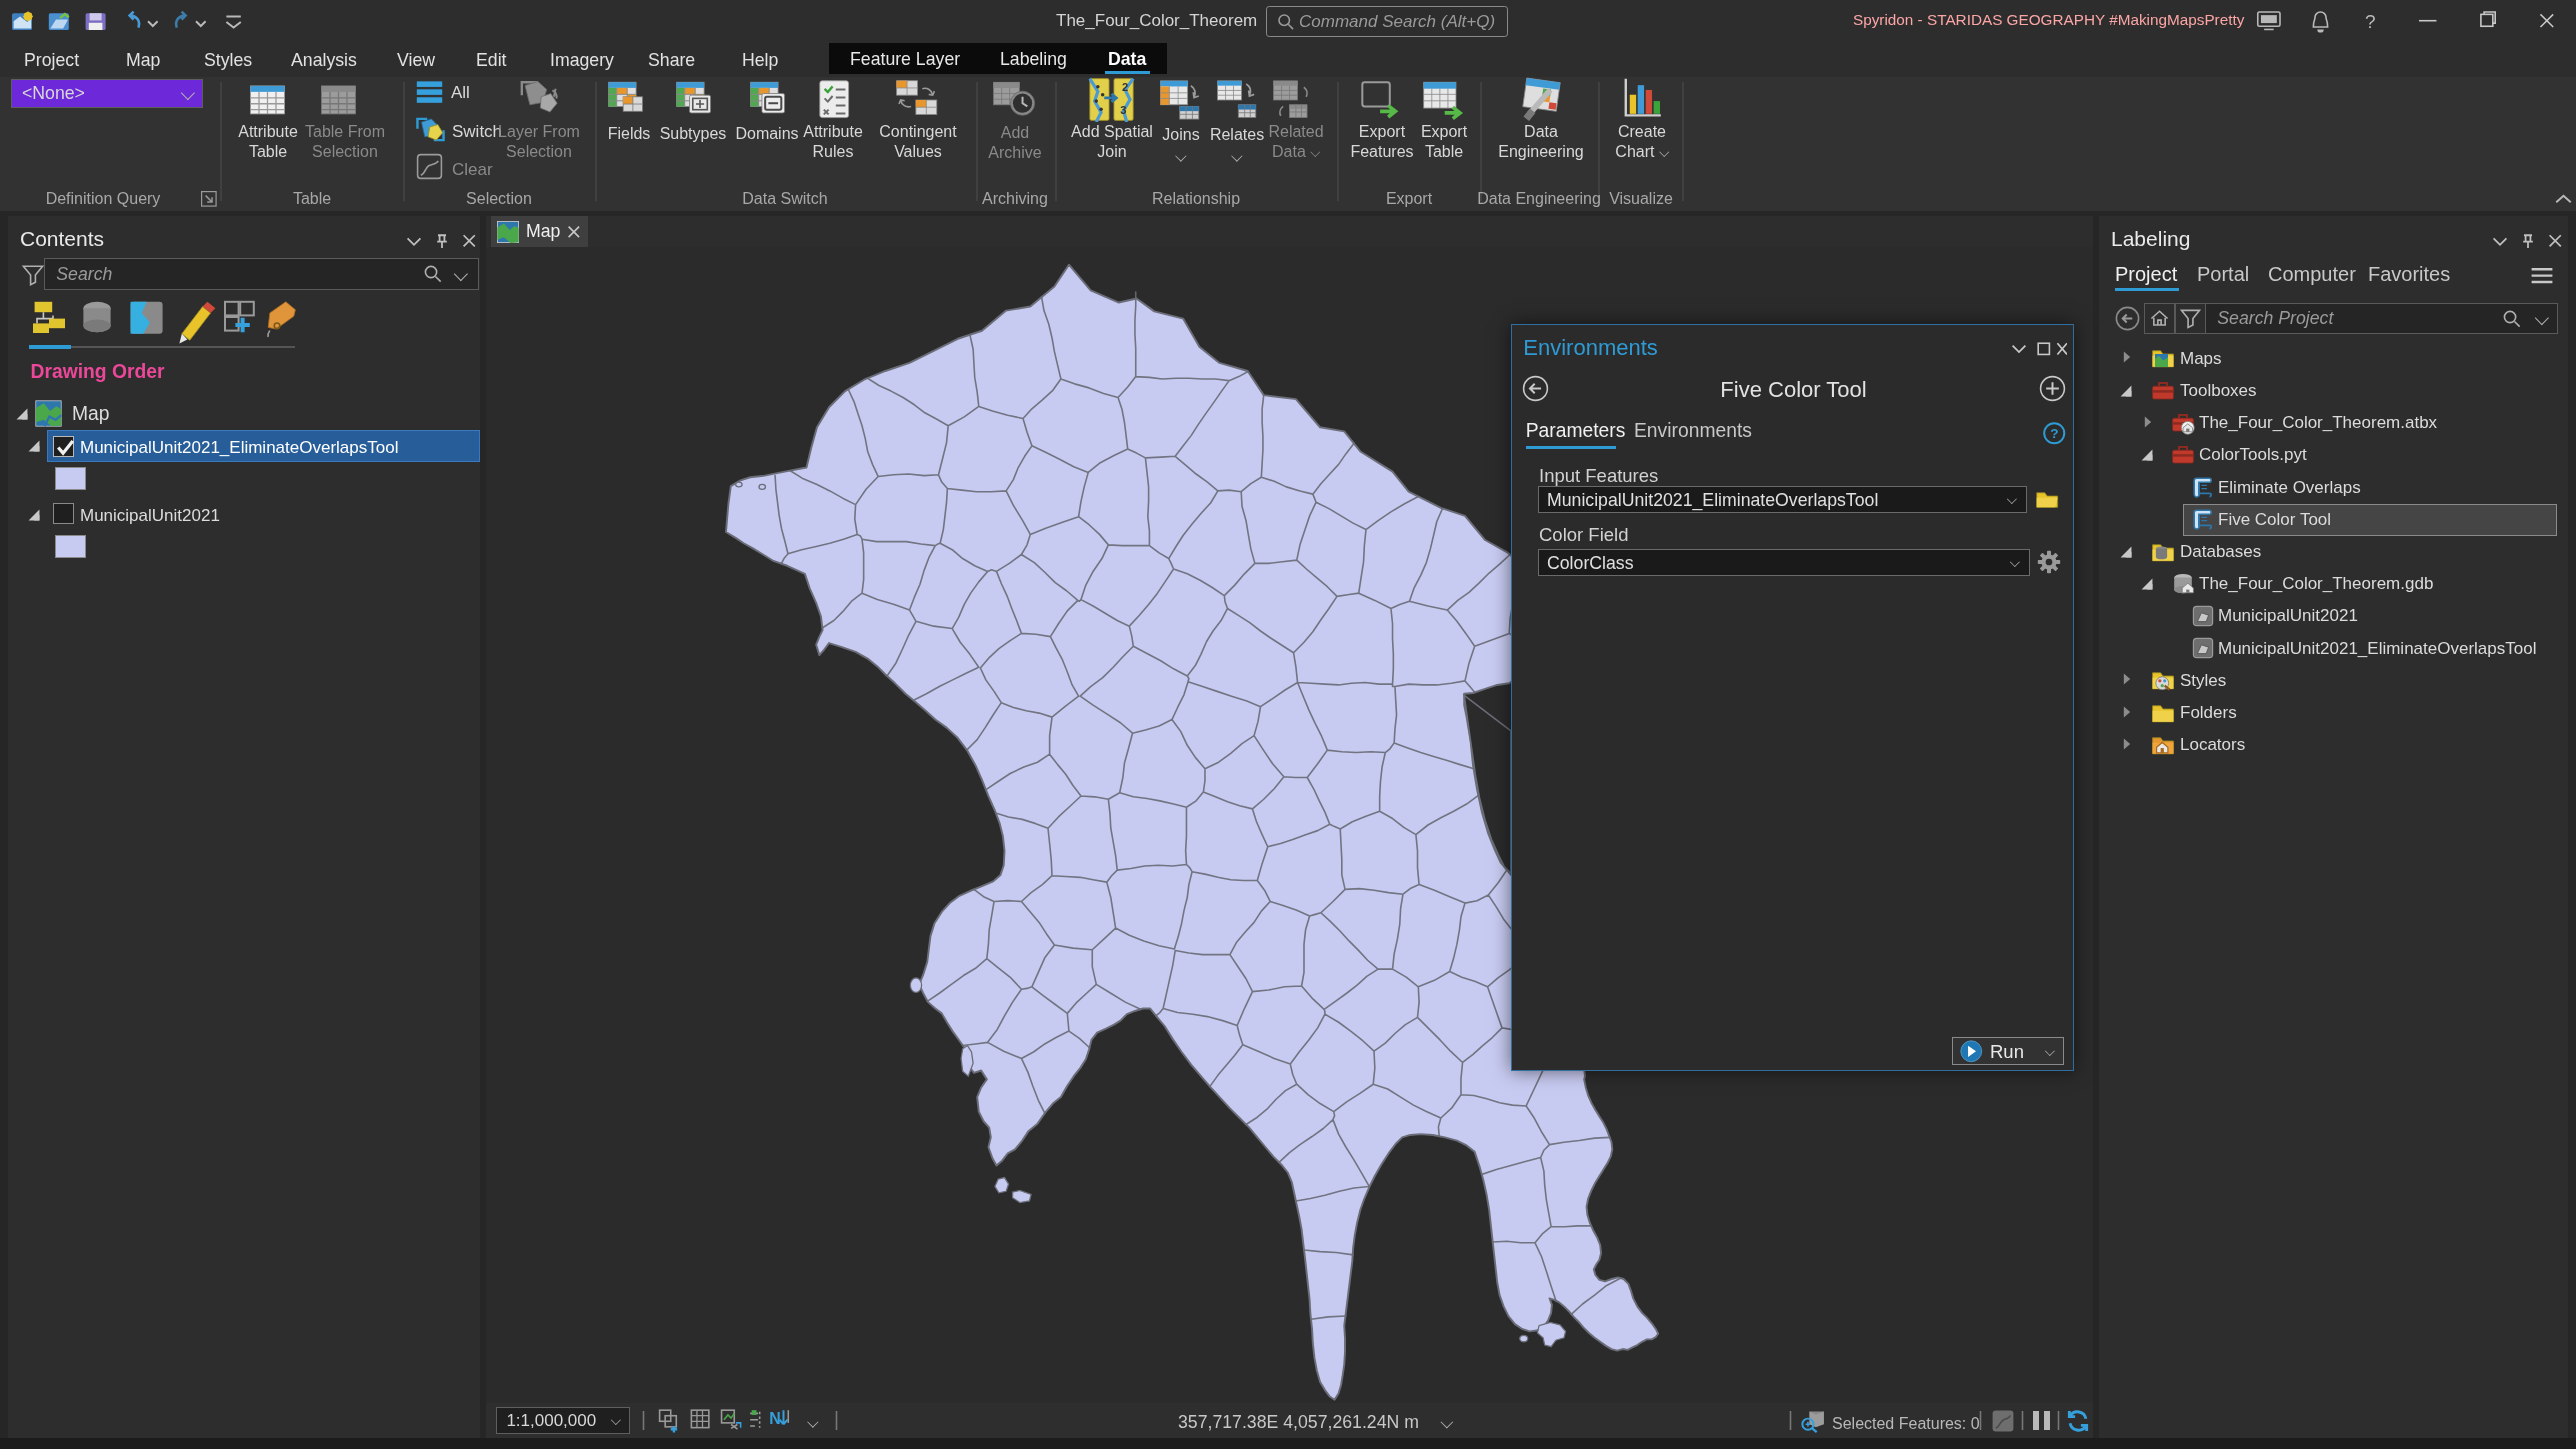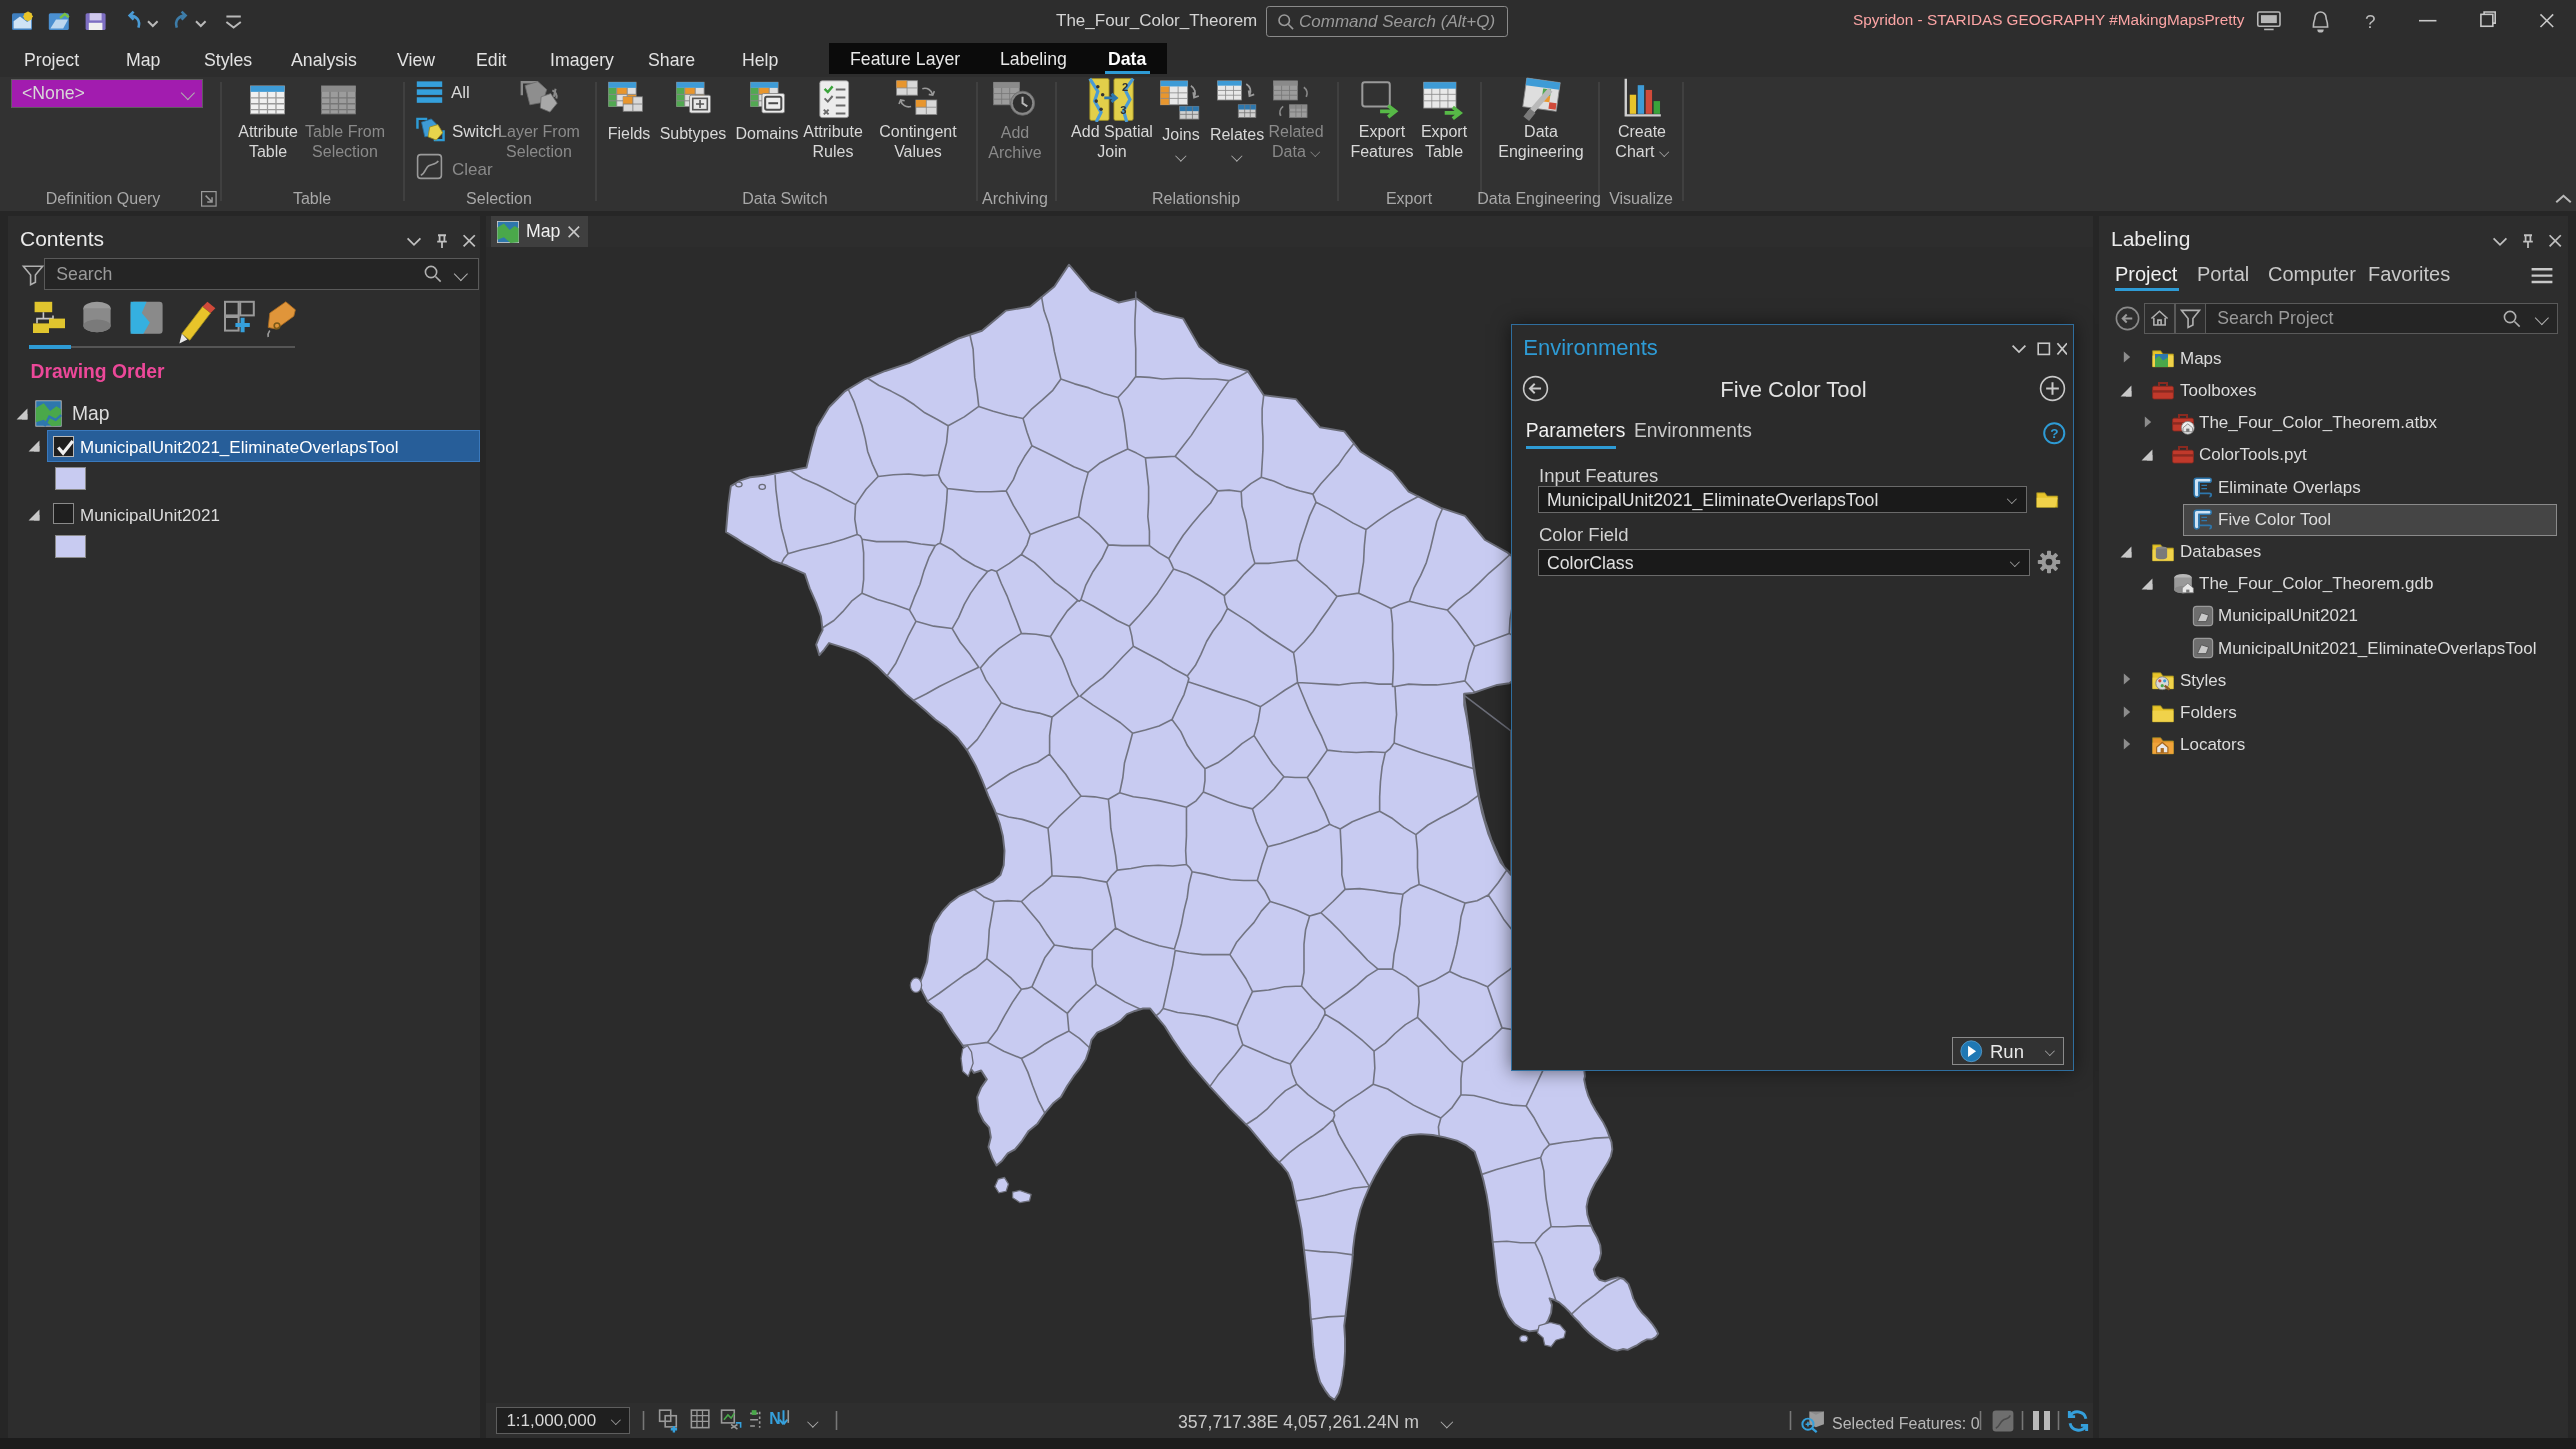--- a/index.html
+++ b/index.html
@@ -16,26 +16,26 @@
 #tabbox span{position:absolute;top:6.4px;font-size:17.7px;color:#e8e8e8}
 #datau{position:absolute;left:1105px;top:28px;width:45px;height:3.2px;background:#2e9bd5}
 
 #ribbon{position:absolute;left:0;top:77px;width:2576px;height:134px;background:#323232}
 .gsep{position:absolute;top:4.8px;width:1.6px;height:119px;background:#404040}
 .glabel{position:absolute;top:113px;font-size:16px;color:#a8a8a8;text-align:center;transform:translateX(-50%);white-space:nowrap}
 .btnlabel{position:absolute;font-size:16px;color:#d8d8d8;text-align:center;transform:translateX(-50%);line-height:20px;white-space:nowrap}
 .btnlabel.dis{color:#8a8a8a}
 .slabel{position:absolute;font-size:17px;color:#d8d8d8;white-space:nowrap}
 .slabel.dis{color:#8a8a8a}
-.combo{background:#a21caf;border:0.8px solid #5e5e5e;color:#d8d8d8;position:absolute}
+.combo{background:#6d28d9;border:0.8px solid #5e5e5e;color:#d8d8d8;position:absolute}
 .chev{display:inline-block;width:9.7px;height:9.7px;border-right:1.6px solid #b0b0b0;border-bottom:1.6px solid #b0b0b0;transform:rotate(45deg)}
 
 .panel{position:absolute;background:#2d2d2d}
 .phead{position:absolute;left:12px;top:10.5px;font-size:21px;color:#eaeaea}
-.searchbox{position:absolute;background:#252525;border:0.8px solid #5a5a5a;color:#9a9a9a;font-size:17.7px}
+.searchbox{position:absolute;background:#252525;border:0.8px solid #5a5a5a;color:#9a9a9a;font-style:italic;font-size:17.7px}
 .treetxt{font-size:19.3px;color:#dcdcdc;white-space:nowrap}
 .tri{position:absolute;width:0;height:0}
 .tri.exp{border-left:8.9px solid transparent;border-top:8.9px solid transparent;border-right:8.9px solid #c8c8c8;border-bottom:8.9px solid #c8c8c8;transform:scale(.68)}
 .tri.col{border-top:7.2px solid transparent;border-bottom:7.2px solid transparent;border-left:8.9px solid #8c8c8c;transform:scale(.8)}
 
 #mapview{position:absolute;left:486px;top:216px;width:1607px;height:1222px;background:#2b2b2b}
 #maptabs{position:absolute;left:0;top:0;width:1607px;height:31px;background:#2d2d2d}
 #maptab{position:absolute;left:4.8px;top:0;width:97px;height:31px;background:#3f3f3f}
 #statusbar{position:absolute;left:0;top:1187px;width:1607px;height:35px;background:#2e2e2e;color:#c8c8c8}
 

